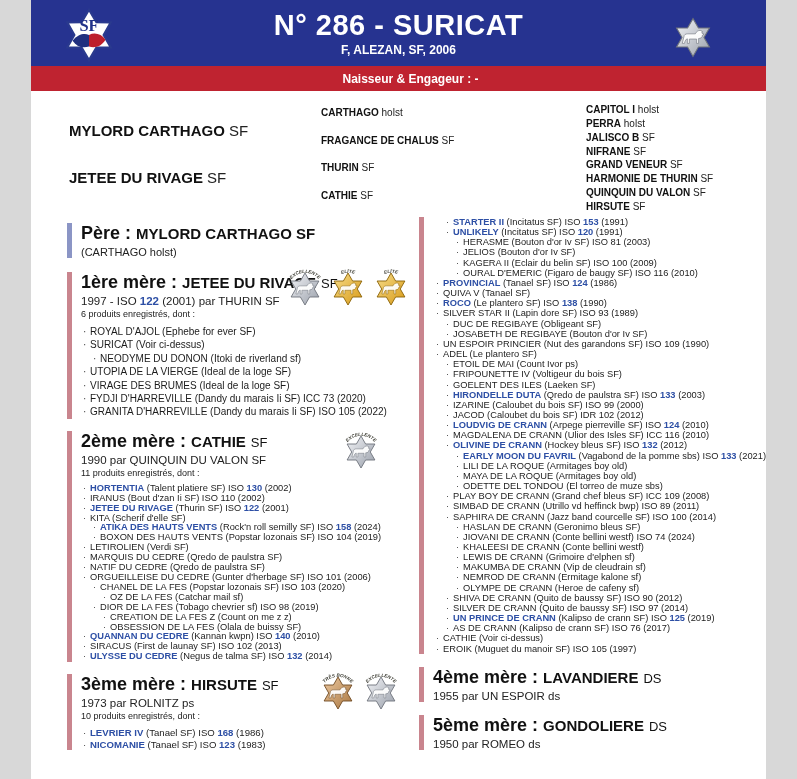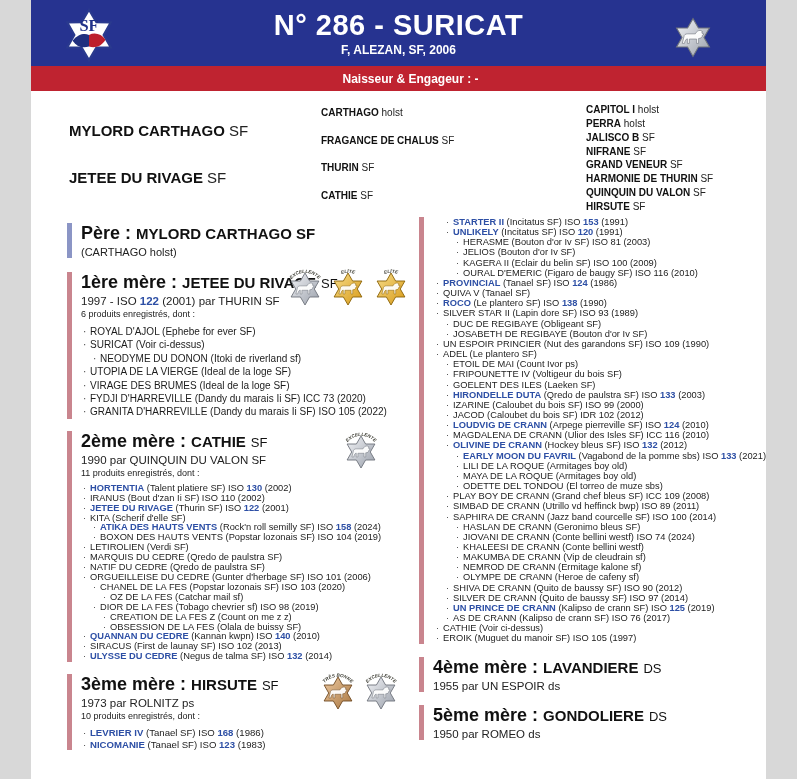--- a/index.html
+++ b/index.html
@@ -278,20 +278,21 @@
           <div class="prod ind2"><span class="bullet">·</span><span class="hl">EARLY MOON DU FAVRIL</span><span> (Vagabond de la pomme sbs)</span><span> ISO </span><span class="hl">133</span><span> (2021)</span></div>
           <div class="prod ind2"><span class="bullet">·</span><span class="">LILI DE LA ROQUE</span><span> (Armitages boy old)</span></div>
           <div class="prod ind2"><span class="bullet">·</span><span class="">MAYA DE LA ROQUE</span><span> (Armitages boy old)</span></div>
           <div class="prod ind2"><span class="bullet">·</span><span class="">ODETTE DEL TONDOU</span><span> (El torreo de muze sbs)</span></div>
           <div class="prod ind1"><span class="bullet">·</span><span class="">PLAY BOY DE CRANN</span><span> (Grand chef bleus SF)</span><span> ICC </span><span class="">109</span><span> (2008)</span></div>
           <div class="prod ind1"><span class="bullet">·</span><span class="">SIMBAD DE CRANN</span><span> (Utrillo vd heffinck bwp)</span><span> ISO </span><span class="">89</span><span> (2011)</span></div>
           <div class="prod ind1"><span class="bullet">·</span><span class="">SAPHIRA DE CRANN</span><span> (Jazz band courcelle SF)</span><span> ISO </span><span class="">100</span><span> (2014)</span></div>
           <div class="prod ind2"><span class="bullet">·</span><span class="">HASLAN DE CRANN</span><span> (Geronimo bleus SF)</span></div>
           <div class="prod ind2"><span class="bullet">·</span><span class="">JIOVANI DE CRANN</span><span> (Conte bellini westf)</span><span> ISO </span><span class="">74</span><span> (2024)</span></div>
           <div class="prod ind2"><span class="bullet">·</span><span class="">KHALEESI DE CRANN</span><span> (Conte bellini westf)</span></div>
+          <div class="prod ind2"><span class="bullet">·</span><span class="">LEWIS DE CRANN</span><span> (Grimoire d'elphen sf)</span></div>
           <div class="prod ind2"><span class="bullet">·</span><span class="">MAKUMBA DE CRANN</span><span> (Vip de cleudrain sf)</span></div>
           <div class="prod ind2"><span class="bullet">·</span><span class="">NEMROD DE CRANN</span><span> (Ermitage kalone sf)</span></div>
           <div class="prod ind2"><span class="bullet">·</span><span class="">OLYMPE DE CRANN</span><span> (Heroe de cafeny sf)</span></div>
           <div class="prod ind1"><span class="bullet">·</span><span class="">SHIVA DE CRANN</span><span> (Quito de baussy SF)</span><span> ISO </span><span class="">90</span><span> (2012)</span></div>
           <div class="prod ind1"><span class="bullet">·</span><span class="">SILVER DE CRANN</span><span> (Quito de baussy SF)</span><span> ISO </span><span class="">97</span><span> (2014)</span></div>
           <div class="prod ind1"><span class="bullet">·</span><span class="hl">UN PRINCE DE CRANN</span><span> (Kalipso de crann SF)</span><span> ISO </span><span class="hl">125</span><span> (2019)</span></div>
           <div class="prod ind1"><span class="bullet">·</span><span class="">AS DE CRANN</span><span> (Kalipso de crann SF)</span><span> ISO </span><span class="">76</span><span> (2017)</span></div>
           <div class="prod ind0"><span class="bullet">·</span><span class="">CATHIE</span><span> (Voir ci-dessus)</span></div>
           <div class="prod ind0"><span class="bullet">·</span><span class="">EROIK</span><span> (Muguet du manoir SF)</span><span> ISO </span><span class="">105</span><span> (1997)</span></div>
         </div>

